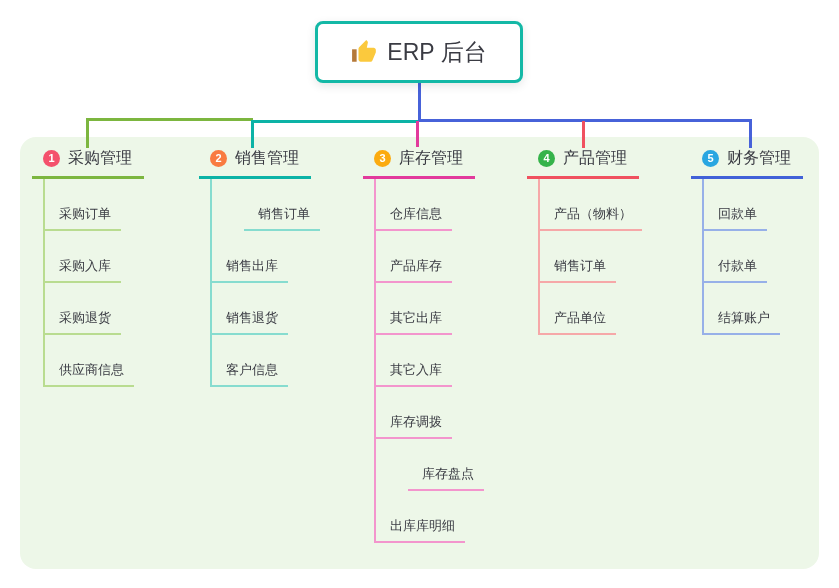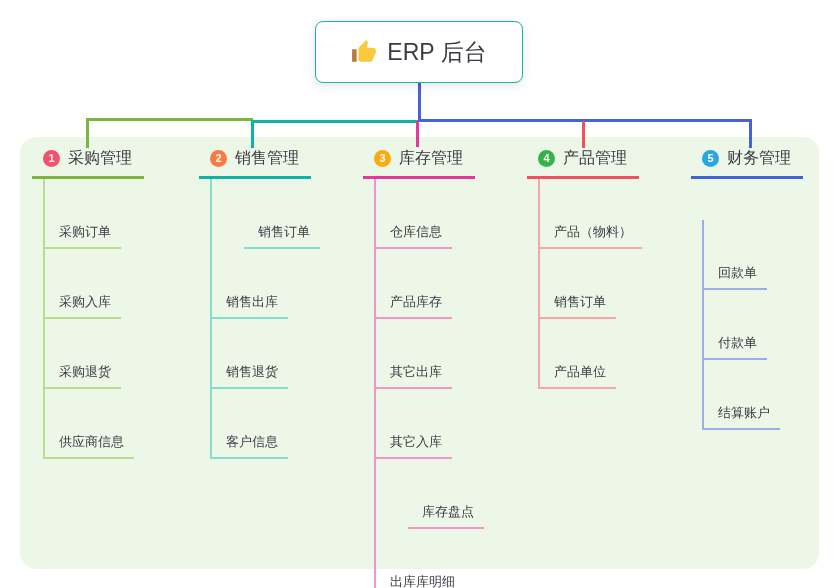--- a/index.html
+++ b/index.html
@@ -17,21 +17,21 @@
     left: 20px; top: 137px;
     width: 799px; height: 432px;
     border-radius: 16px;
   }
   
   .root-node {
     position: absolute;
     left: 315px; top: 21px;
     width: 208px; height: 62px;
     background: #ffffff;
-    border: 1px solid #14b8a6;
+    border: 3px solid #14b8a6;
     border-radius: 8px;
     box-shadow: 0 3px 10px rgba(0,0,0,0.10);
     display: flex; align-items: center; justify-content: center;
     gap: 10px;
     font-size: 23px;
     font-weight: 500;
     z-index: 3;
   }
   .root-node .icon { display:inline-flex; }
   
@@ -71,21 +71,21 @@
     color: #fff;
     font-size: 11px;
     font-weight: bold;
     flex: none;
   }
   .children {
     margin-left: 11px;
     border-left: 2px solid #ccc;
   }
   .child-row {
-    height: 70px;
+    height: 52px;
     display: flex;
     align-items: flex-end;
   }
   .child-label {
     display: inline-block;
     padding: 0 10px 6px 14px;
     border-bottom: 2px solid #ccc;
     font-size: 13px;
     white-space: nowrap;
   }
@@ -171,20 +171,23 @@
       <div class="child-row">
           <span class="child-label" style="border-bottom-color: rgb(243, 149, 205);">产品库存</span>
         </div>
       <div class="child-row">
           <span class="child-label" style="border-bottom-color: rgb(243, 149, 205);">其它出库</span>
         </div>
       <div class="child-row">
           <span class="child-label" style="border-bottom-color: rgb(243, 149, 205);">其它入库</span>
         </div>
       <div class="child-row">
+          <span class="child-label" style="border-bottom-color: rgb(243, 149, 205);">库存调拨</span>
+        </div>
+      <div class="child-row">
           <span class="child-label" style="border-bottom-color: rgb(243, 149, 205); margin-left: 32px;">库存盘点</span>
         </div>
       <div class="child-row">
           <span class="child-label" style="border-bottom-color: rgb(243, 149, 205);">出库库明细</span>
         </div>
     </div>
   </div>
 
   <div class="column col-4">
     <div class="branch-title" style="border-bottom-color: rgb(240, 81, 95);">
@@ -202,21 +205,21 @@
           <span class="child-label" style="border-bottom-color: rgb(246, 168, 168);">产品单位</span>
         </div>
     </div>
   </div>
 
   <div class="column col-5">
     <div class="branch-title" style="border-bottom-color: rgb(65, 97, 216);">
       <span class="badge" style="background: rgb(41, 166, 225);">5</span>
       <span>财务管理</span>
     </div>
-    <div class="children" style="border-left-color: rgb(151, 176, 232); margin-top: 41px;">
+    <div class="children" style="border-left-color: rgb(151, 176, 232);">
       <div class="child-row">
           <span class="child-label" style="border-bottom-color: rgb(151, 176, 232);">回款单</span>
         </div>
       <div class="child-row">
           <span class="child-label" style="border-bottom-color: rgb(151, 176, 232);">付款单</span>
         </div>
       <div class="child-row">
           <span class="child-label" style="border-bottom-color: rgb(151, 176, 232);">结算账户</span>
         </div>
     </div>

